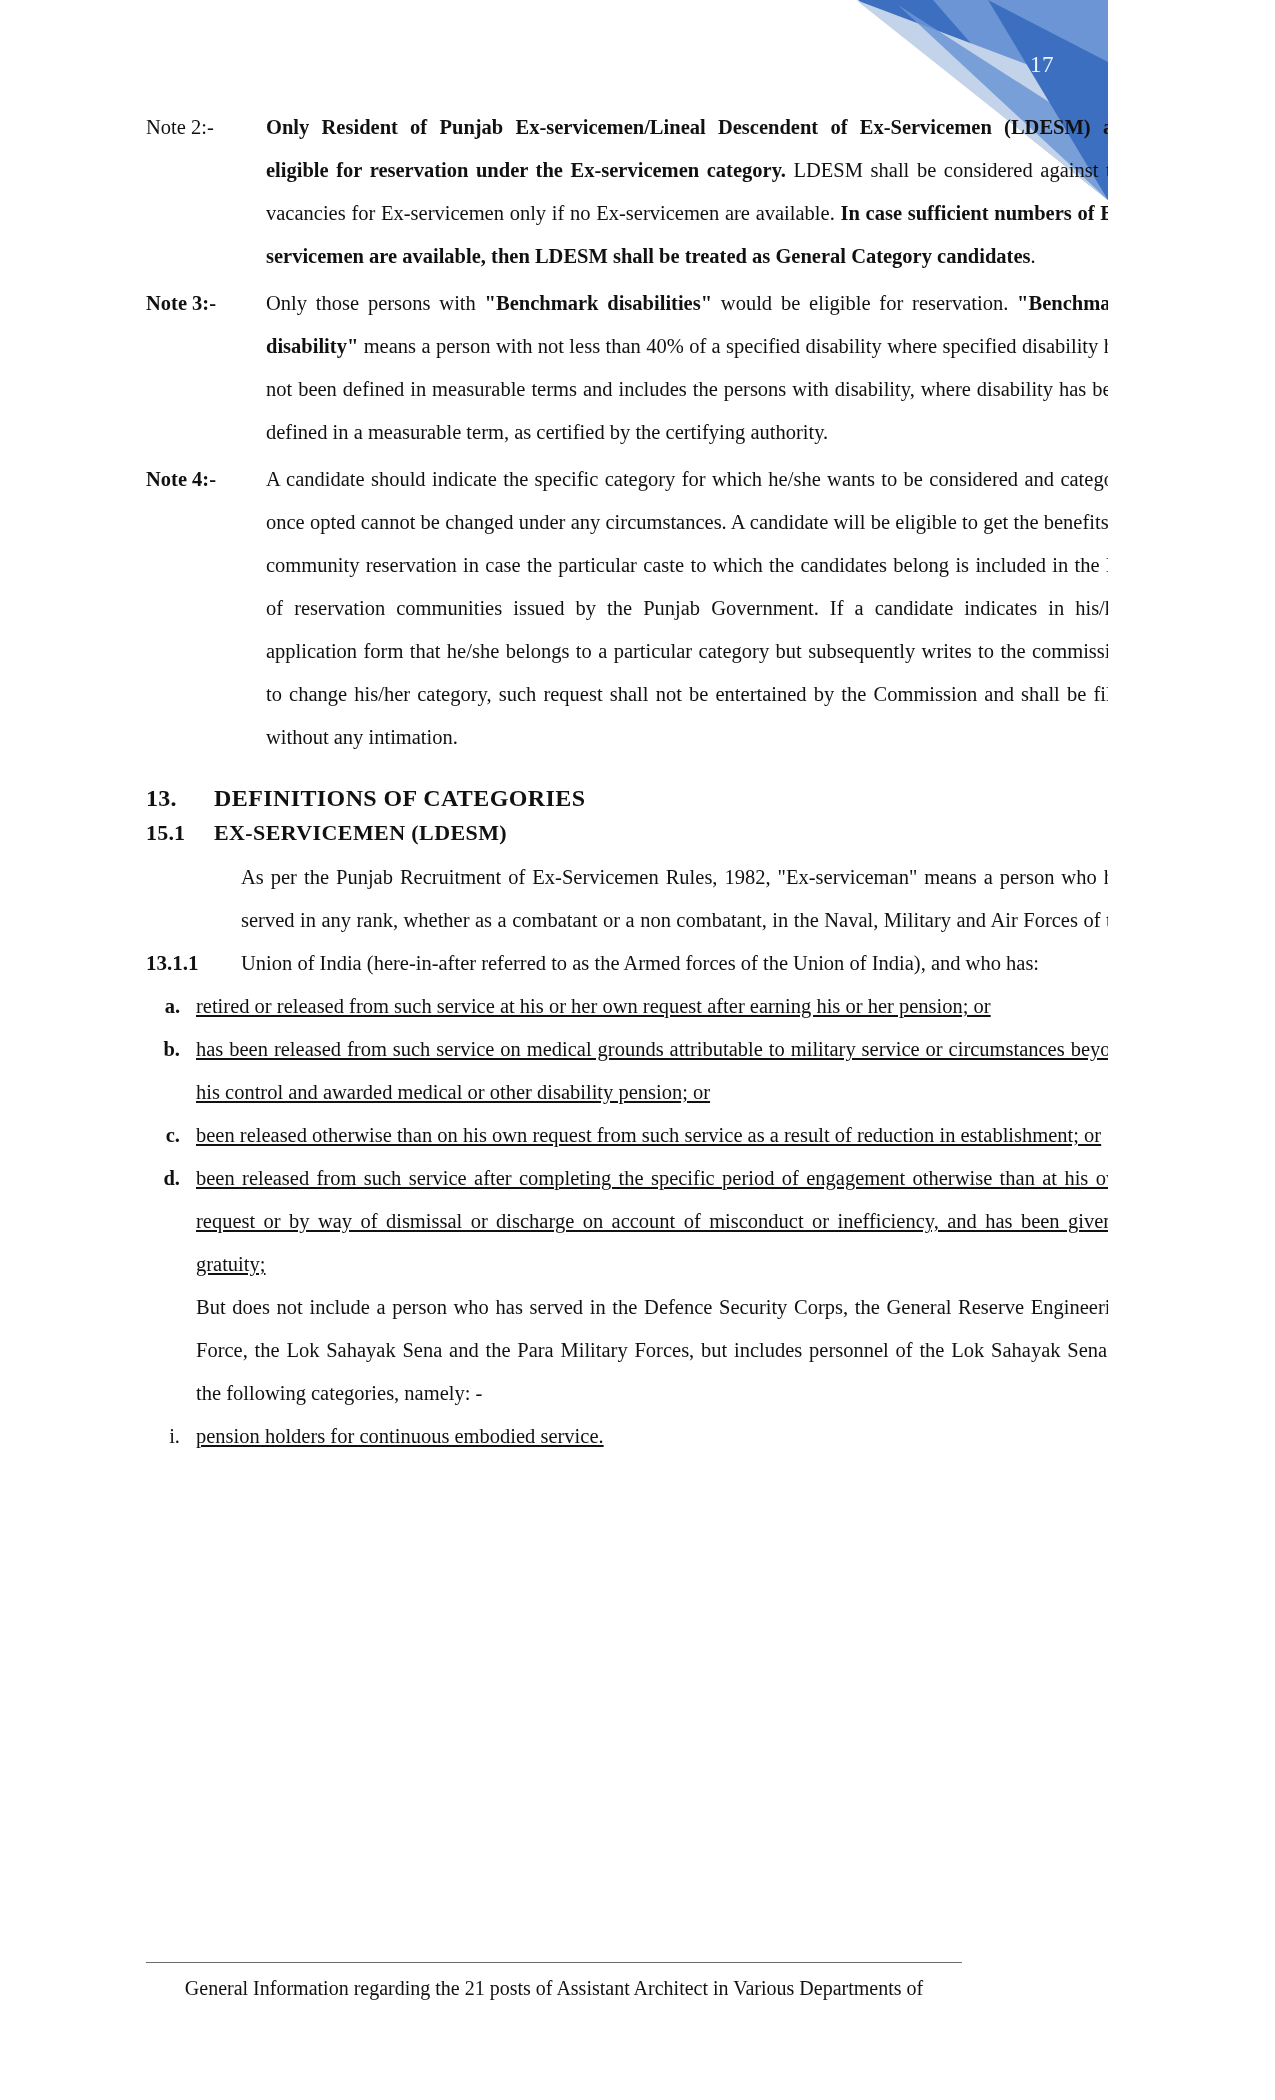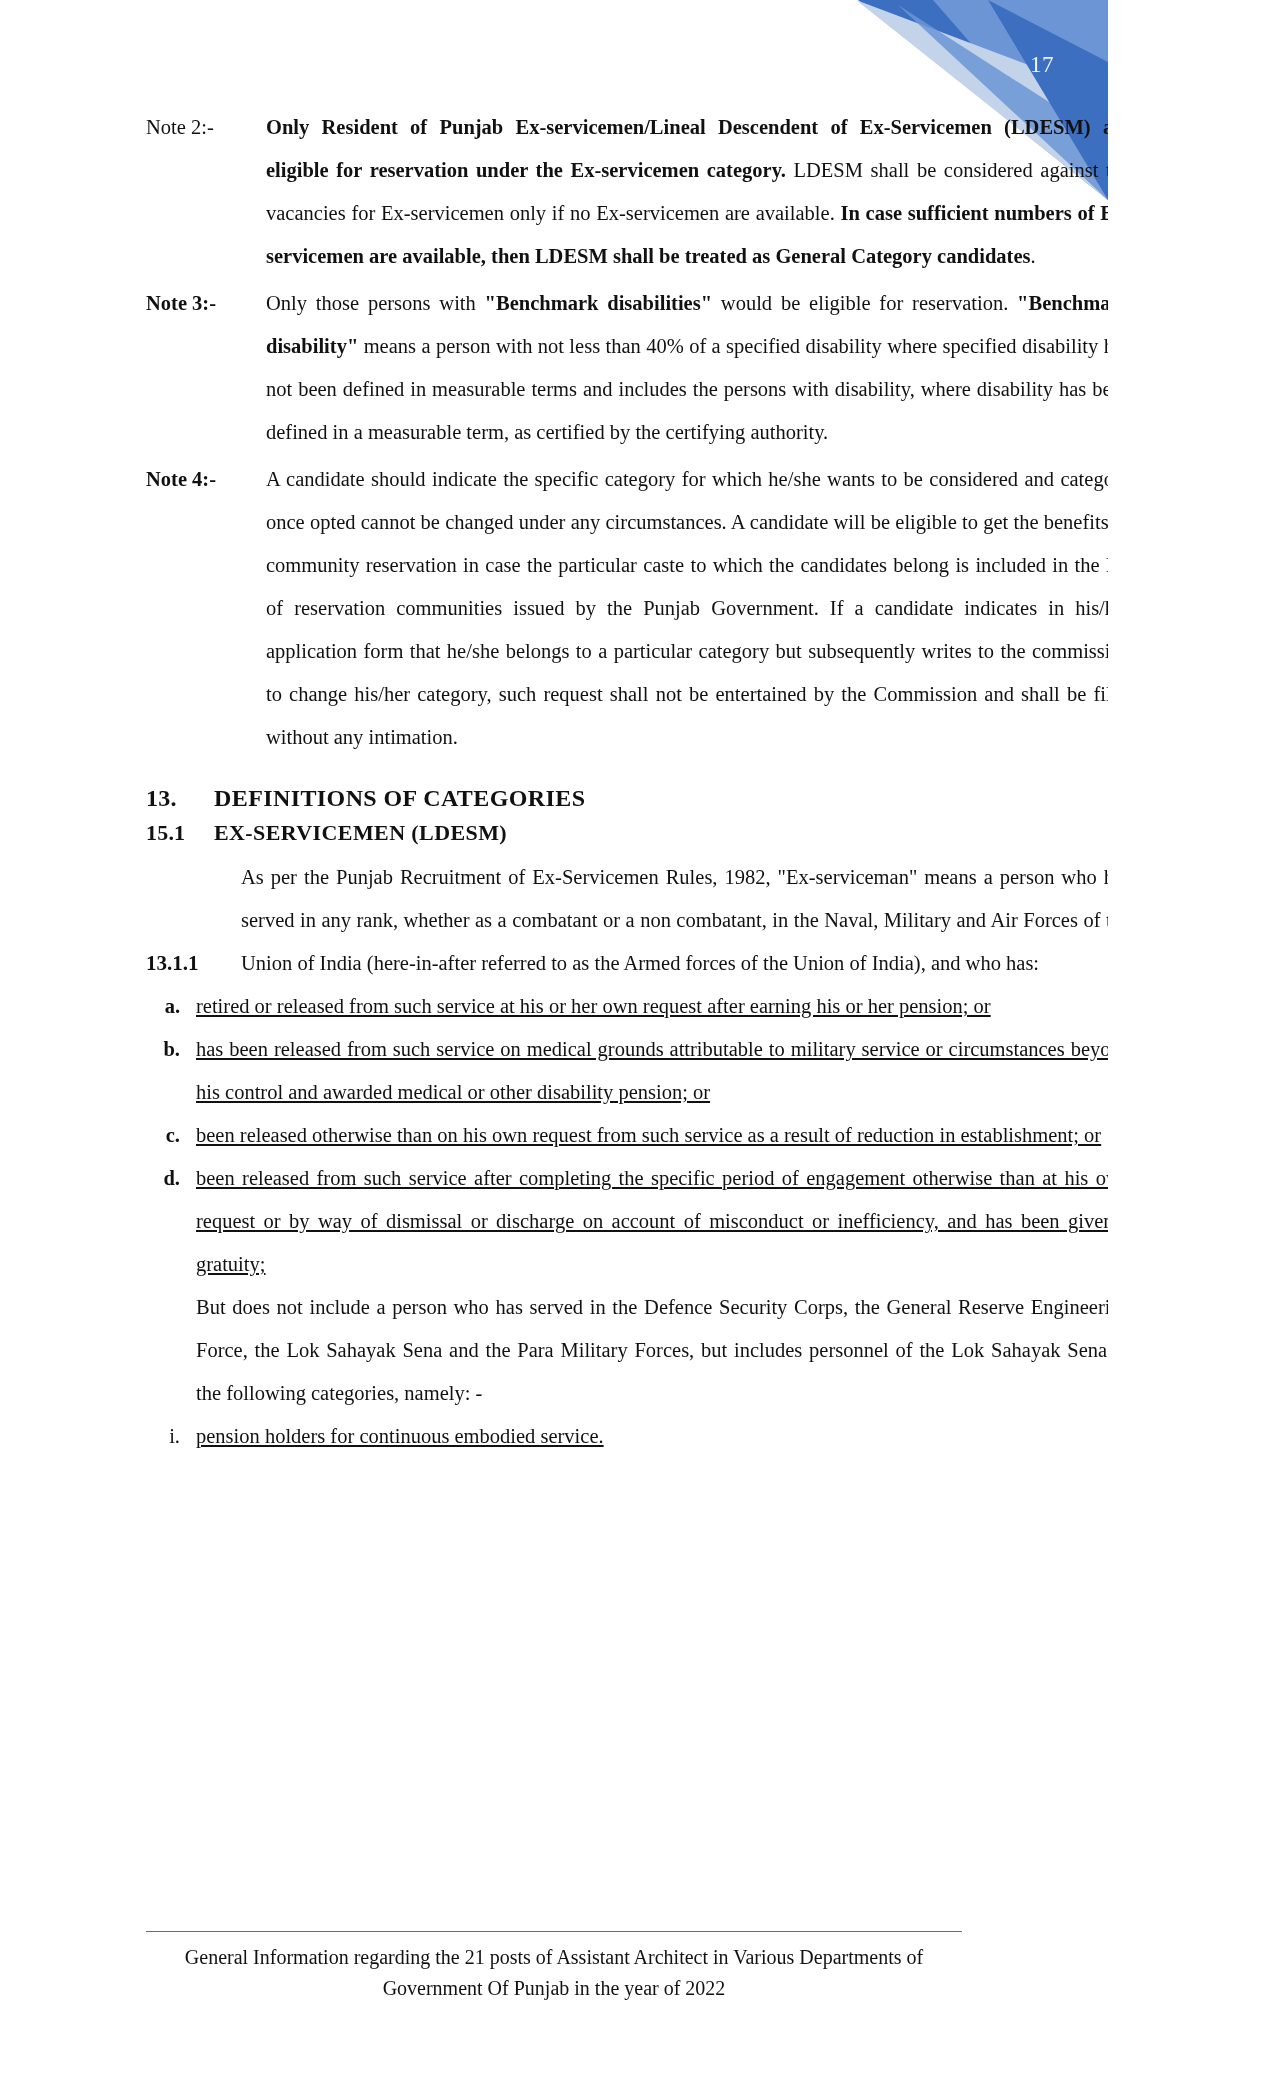--- a/index.html
+++ b/index.html
@@ -240,16 +240,15 @@
     <div class="list-row">
       <div class="list-marker roman">i.</div>
       <div class="list-body nostretch">pension holders for continuous embodied service.</div>
     </div>
 
   </div>
 
   <div class="footer">
     <div class="footer-rule"></div>
     <div class="footer-text">General Information regarding the 21 posts of Assistant Architect  in  Various Departments  of</div>
-    <div class="footer-text">Government Of Punjab in the year of 2022</div>
   </div>
 
 </div>
 
 </body></html>

